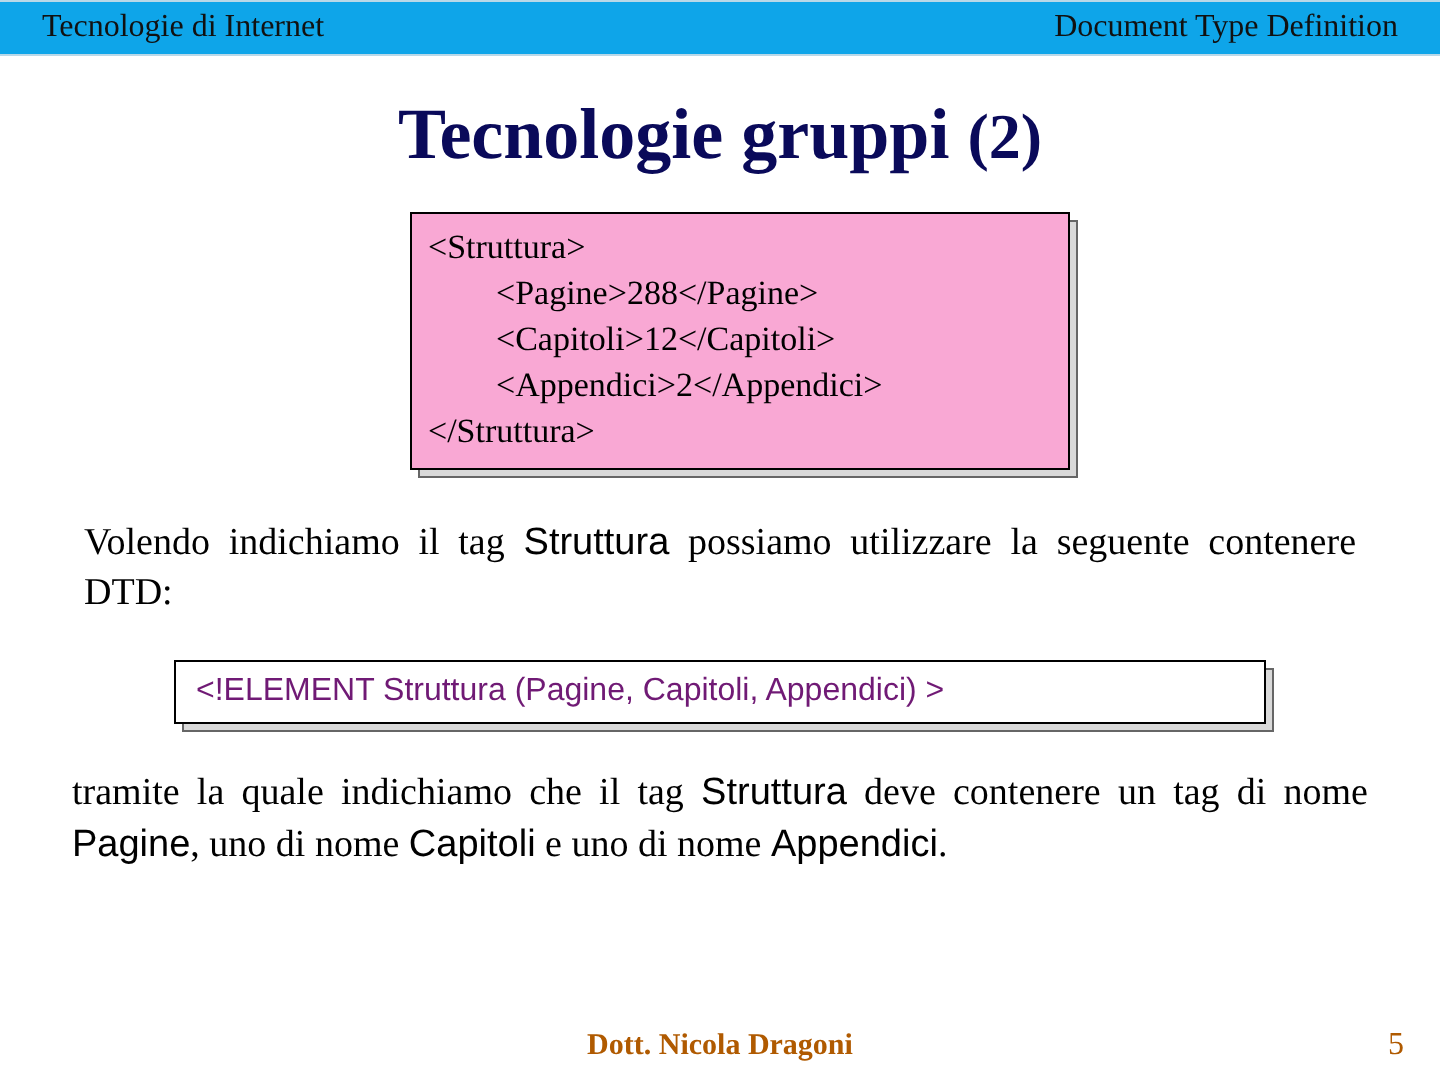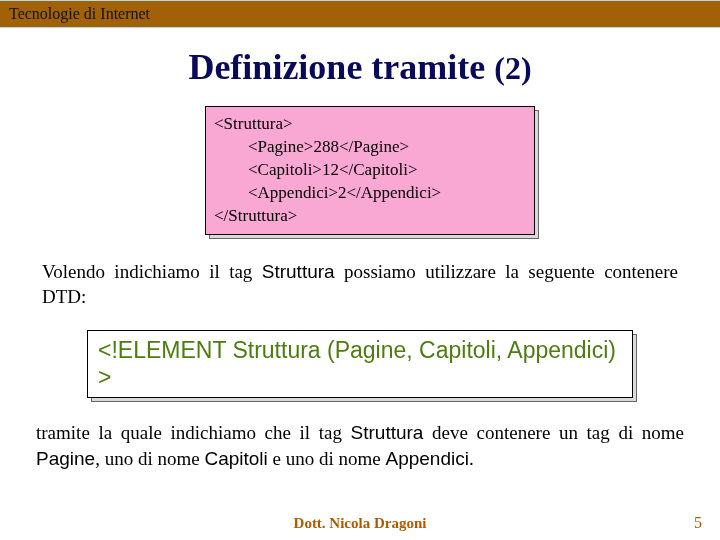--- a/index.html
+++ b/index.html
@@ -6,27 +6,27 @@
   body {
     width: 720px;
     height: 540px;
     background: #ffffff;
     font-family: Georgia, 'Times New Roman', serif;
     position: relative;
     overflow: hidden;
   }
   .header {
     width: 100%;
-    background: #a16207;
+    background: #0ea5e9;
     border-top: 1px solid #b8d8e8;
     border-bottom: 1px solid #b8d8e8;
     display: flex;
     justify-content: space-between;
     align-items: center;
-    padding: 4px 9px;
+    padding: 4px 21px;
     font-size: 16px;
     color: #111;
   }
   .title {
     text-align: center;
     font-size: 36px;
     color: #0a0a5a;
     margin-top: 18px;
     margin-bottom: 18px;
     font-family: 'Times New Roman', serif;
@@ -77,22 +77,22 @@
     width: 100%; height: 100%;
     background: #d9d9d9;
     border: 1px solid #666;
   }
   .dtdbox {
     position: relative;
     background: #fff;
     border: 1px solid #000;
     padding: 6px 10px;
     font-family: Arial, Helvetica, sans-serif;
-    font-size: 23px;
-    color: #4d7c0f;
+    font-size: 16px;
+    color: #701a75;
   }
   .para2 {
     margin: 0 36px 0 36px;
     font-family: 'Times New Roman', serif;
     font-size: 19px;
     line-height: 1.35;
     text-align: justify;
   }
   .footer {
     position: absolute;
@@ -115,24 +115,25 @@
     color: #b05a00;
     font-family: 'Times New Roman', serif;
     font-size: 16px;
   }
 </style>
 </head>
 <body>
 
 <div class="header">
   <span>Tecnologie di Internet</span>
+  <span>Document Type Definition</span>
 </div>
 
 <h1 class="title">
-  <span>Definizione tramite </span><span class="n2">(2)</span>
+  <span>Tecnologie gruppi </span><span class="n2">(2)</span>
 </h1>
 
 <div class="codebox-wrap">
   <div class="codebox-shadow"></div>
   <div class="codebox"><span>&lt;Struttura&gt;</span>
 <span>        &lt;Pagine&gt;288&lt;/Pagine&gt;</span>
 <span>        &lt;Capitoli&gt;12&lt;/Capitoli&gt;</span>
 <span>        &lt;Appendici&gt;2&lt;/Appendici&gt;</span>
 <span>&lt;/Struttura&gt;</span></div>
 </div>

